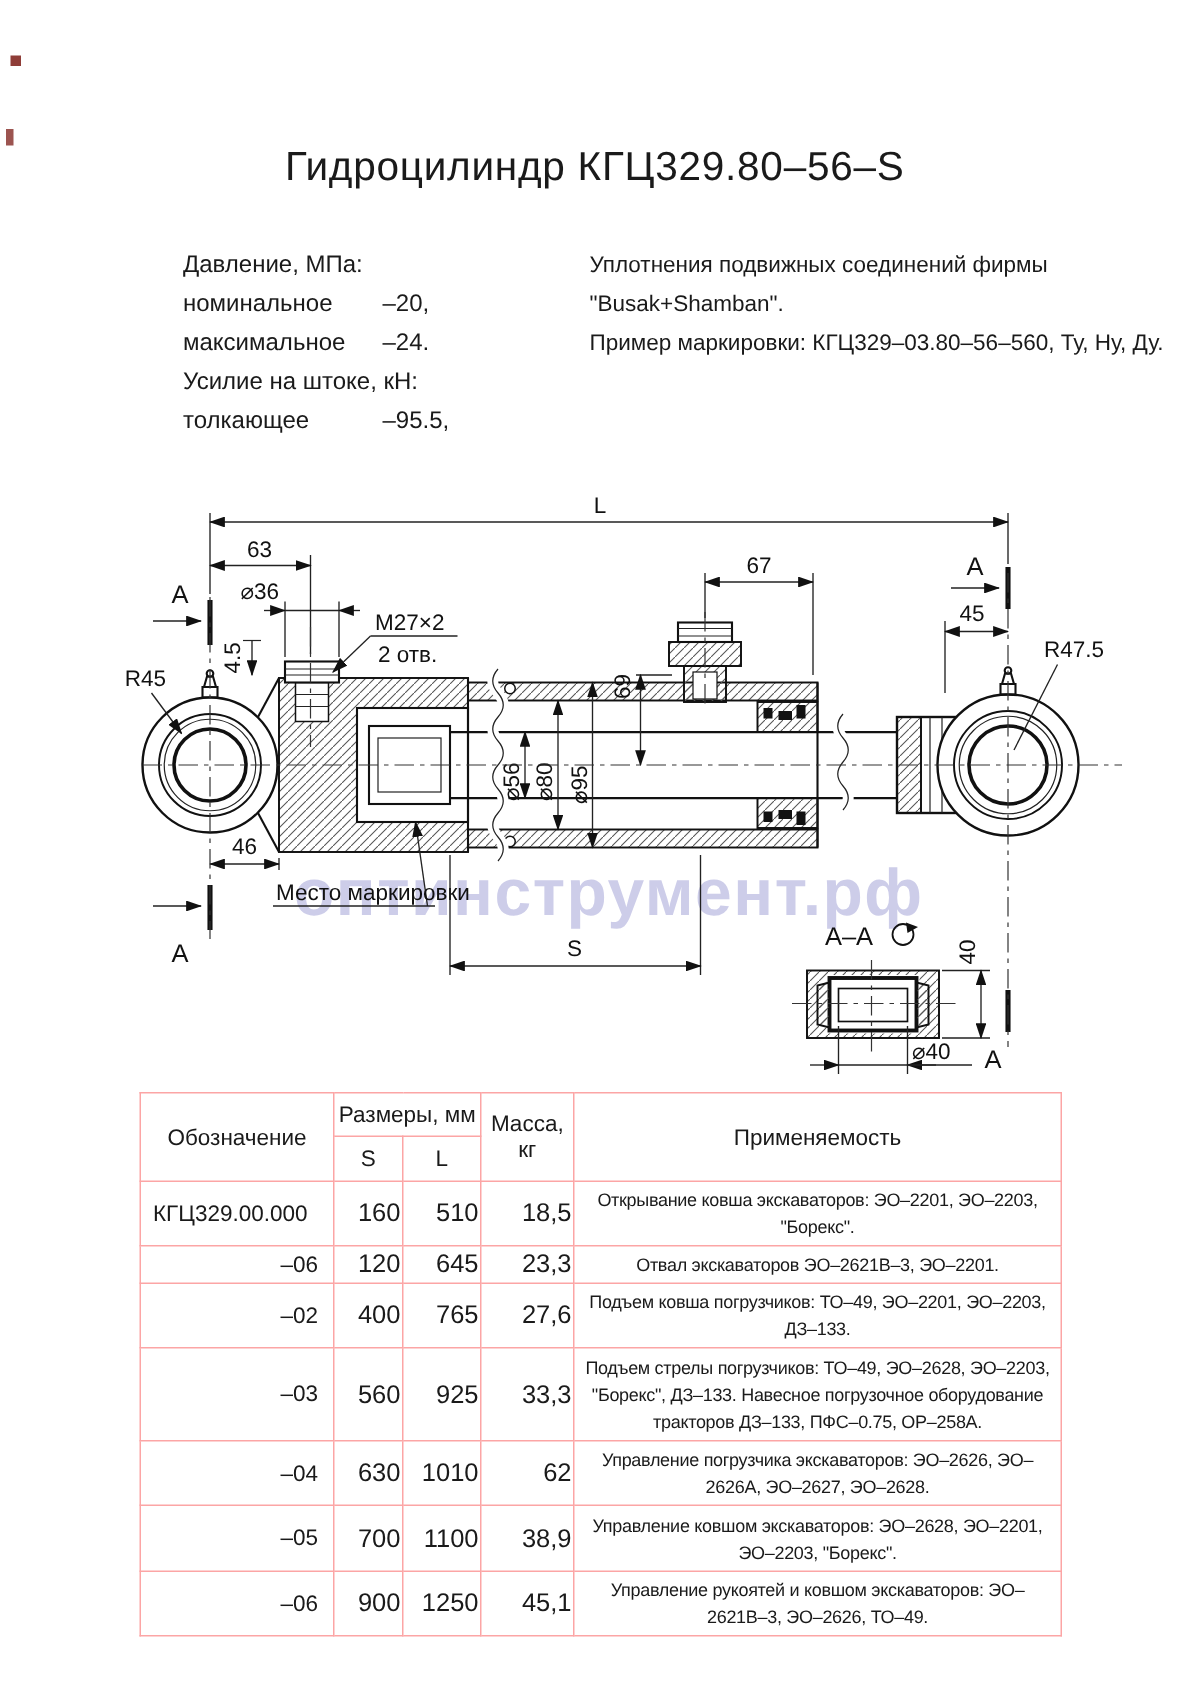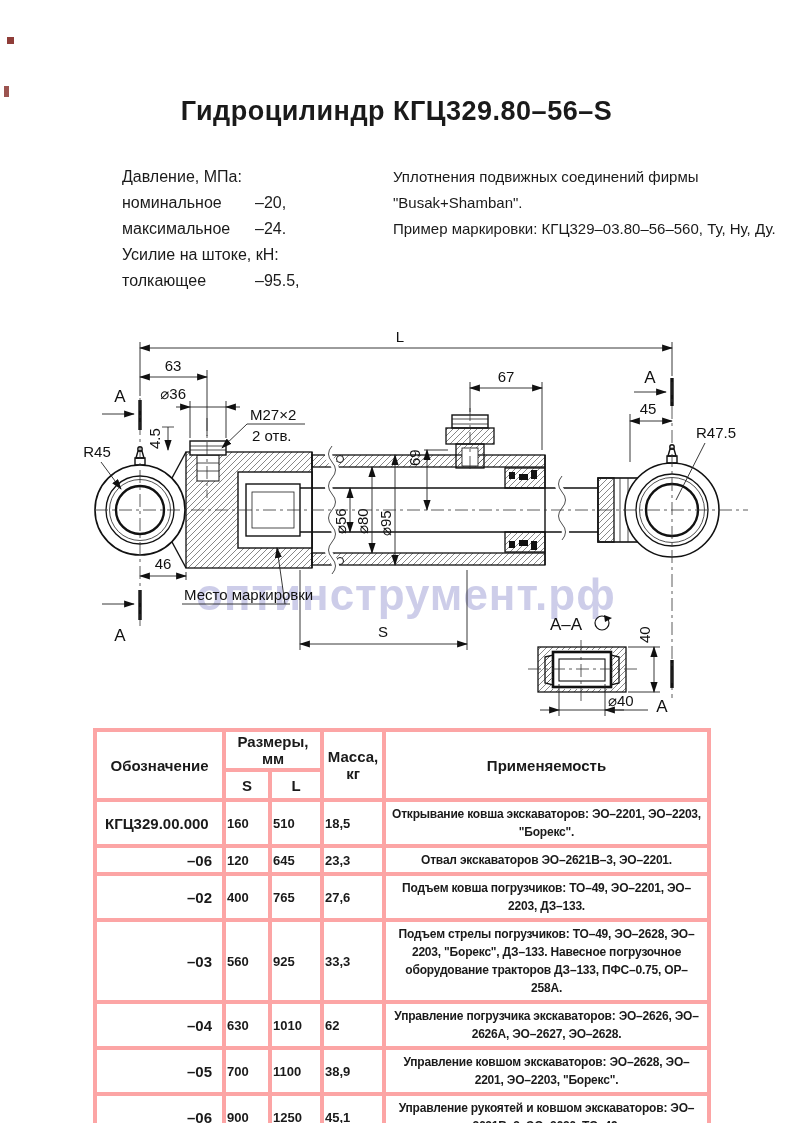--- a/index.html
+++ b/index.html
@@ -1,32 +1,32 @@
 <!DOCTYPE html>
 <html><head>
 <meta charset="utf-8">
 <style>
   html,body{margin:0;padding:0}
   body{width:793px;height:1123px;background:#ffffff;position:relative;overflow:hidden;
        font-family:"Liberation Sans",sans-serif;color:#1a1a1a;}
   .abs{position:absolute}
   
-  .title{top:96px;left:0;width:793px;text-align:center;font-size:27px;font-weight:700;letter-spacing:.5px}
+  .title{top:96px;left:0;width:793px;text-align:center;font-size:27px;font-weight:400;letter-spacing:.5px}
   
   .specs{top:164px;left:122px;width:270px;font-size:16px;line-height:26px}
   .srow{display:flex}
   .slabel{width:133px}
   
   .note{top:164px;left:393px;width:398px;font-size:15px;line-height:26px;white-space:nowrap}
   
   table.spec{position:absolute;left:93px;top:728px;width:614px;border-collapse:collapse;table-layout:fixed;
              border:1.5px solid #111}
-  table.spec th,table.spec td{border:4px solid #fca5a5;font-weight:700;overflow:hidden}
+  table.spec th,table.spec td{border:1px solid #fca5a5;font-weight:400;overflow:hidden}
   table.spec th{font-size:15px;text-align:center;vertical-align:middle}
-  td.num{font-size:13px;text-align:left;vertical-align:middle}
+  td.num{font-size:17px;text-align:right;vertical-align:middle}
   td.des{font-size:15px;text-align:left;padding-left:8px;vertical-align:middle}
   td.des-sub{font-size:15px;text-align:right;padding-right:10px;vertical-align:middle}
   td.app{font-size:12px;letter-spacing:-0.2px;line-height:18px;text-align:center;padding:3px 6px;vertical-align:middle}
   
   svg text{font-family:"Liberation Sans",sans-serif}
   .d{font-size:15px;fill:#111}
   .dbig{font-size:17px;fill:#111}
   .dim{stroke:#222;stroke-width:.9;fill:none}
   .thin{stroke:#222;stroke-width:.8;fill:none}
   .ol{fill:#fff;stroke:#111;stroke-width:1.6}

